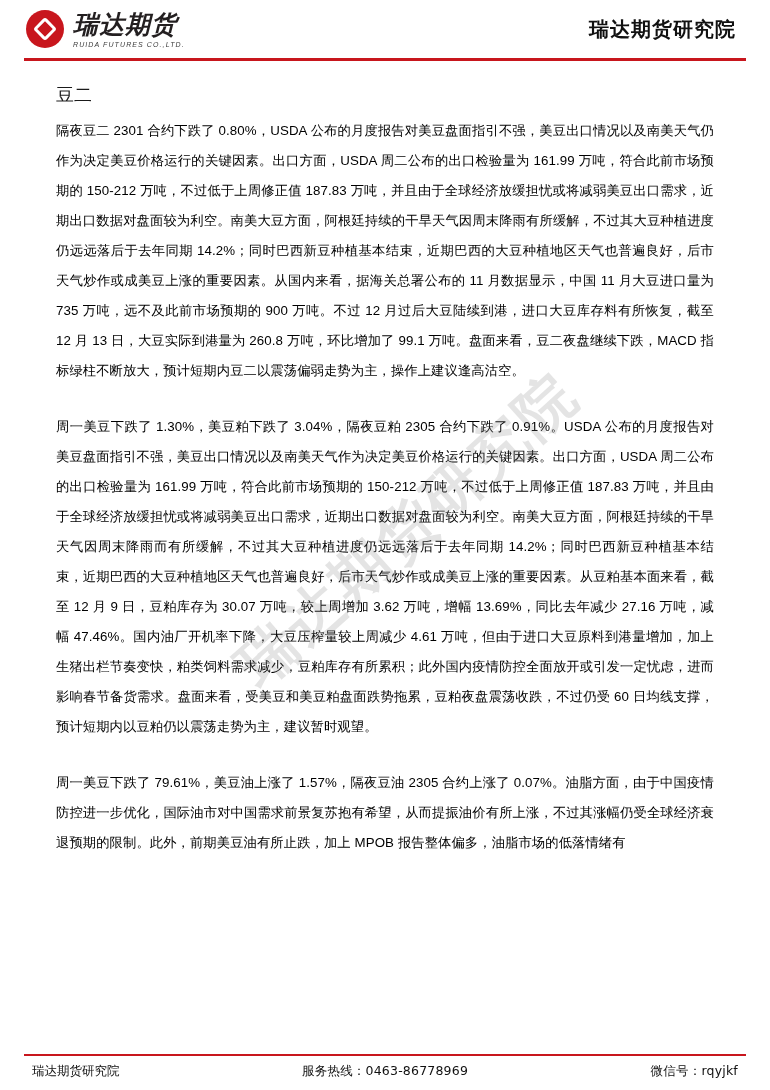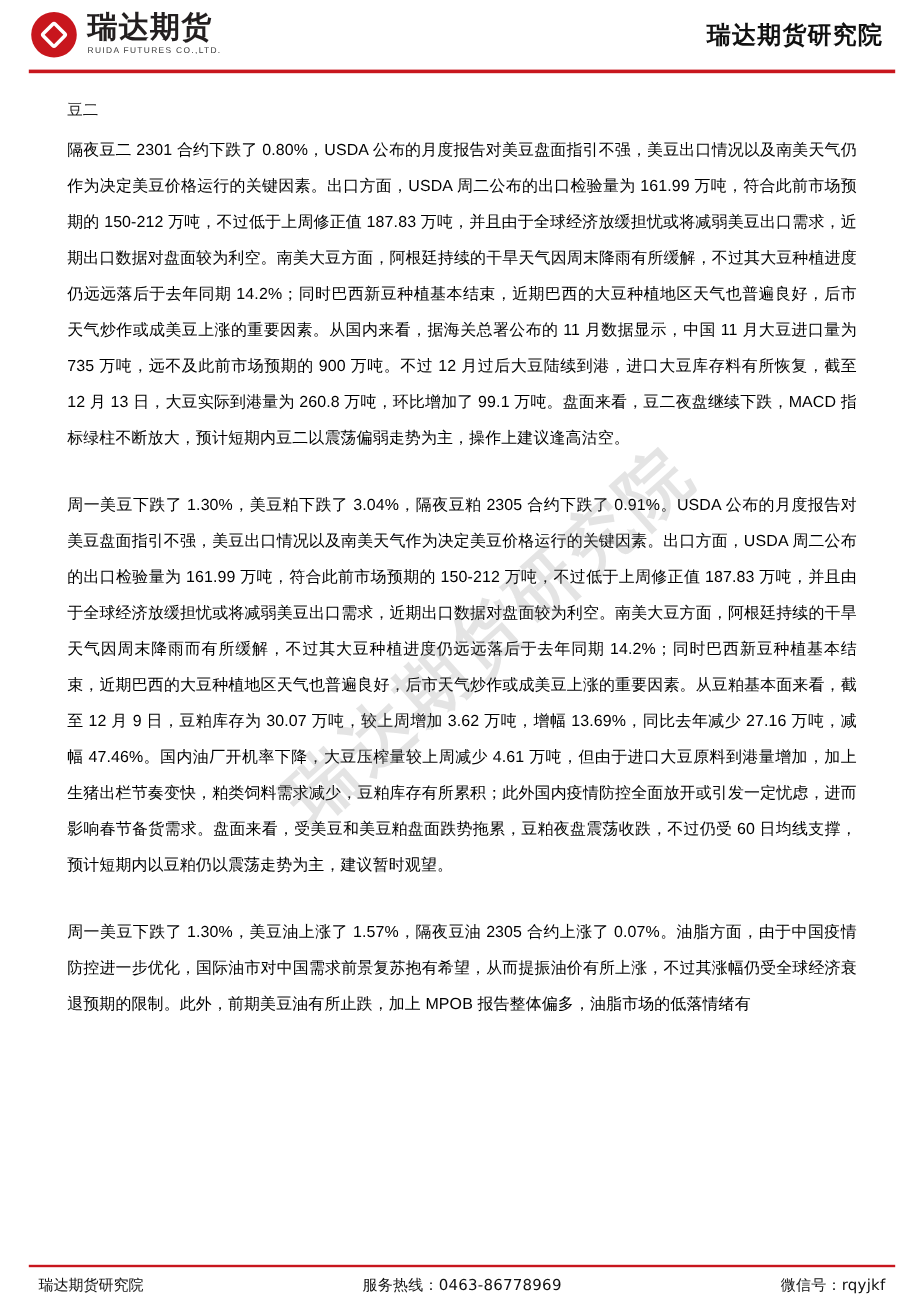--- a/index.html
+++ b/index.html
@@ -24,22 +24,23 @@
     position: relative;
     height: 58px;
     padding: 0 26px;
     display: flex;
     align-items: center;
     justify-content: space-between;
     box-sizing: border-box;
   }
   .brand {
     display: flex;
-    align-items: flex-start;
+    align-items: flex-end;
     gap: 9px;
+    font-style: italic;
   }
   .brand-mark {
     width: 38px;
     height: 38px;
     border-radius: 50%;
     background: #c8161d;
     position: relative;
     flex: 0 0 auto;
   }
   .brand-mark::after {
@@ -92,21 +93,21 @@
     position: relative;
     padding: 22px 56px 10px 56px;
     box-sizing: border-box;
   }
   .section {
     margin-bottom: 26px;
   }
   .section:last-child { margin-bottom: 0; }
   .sec-title {
     font-family: "DejaVu Sans", sans-serif;
-    font-size: 13px;
+    font-size: 18px;
     color: #1a1a1a;
     margin-bottom: 9px;
   }
   .para {
     font-family: Liberation Sans, sans-serif;
     font-size: 13.3px;
     line-height: 30px;
     text-align: justify;
     text-justify: inter-ideograph;
     color: #000000;
@@ -181,21 +182,21 @@
     <div class="section">
       <div class="sec-title">豆二</div>
       <div class="para">隔夜豆二 2301 合约下跌了 0.80%，USDA 公布的月度报告对美豆盘面指引不强，美豆出口情况以及南美天气仍作为决定美豆价格运行的关键因素。出口方面，USDA 周二公布的出口检验量为 161.99 万吨，符合此前市场预期的 150-212 万吨，不过低于上周修正值 187.83 万吨，并且由于全球经济放缓担忧或将减弱美豆出口需求，近期出口数据对盘面较为利空。南美大豆方面，阿根廷持续的干旱天气因周末降雨有所缓解，不过其大豆种植进度仍远远落后于去年同期 14.2%；同时巴西新豆种植基本结束，近期巴西的大豆种植地区天气也普遍良好，后市天气炒作或成美豆上涨的重要因素。从国内来看，据海关总署公布的 11 月数据显示，中国 11 月大豆进口量为 735 万吨，远不及此前市场预期的 900 万吨。不过 12 月过后大豆陆续到港，进口大豆库存料有所恢复，截至 12 月 13 日，大豆实际到港量为 260.8 万吨，环比增加了 99.1 万吨。盘面来看，豆二夜盘继续下跌，MACD 指标绿柱不断放大，预计短期内豆二以震荡偏弱走势为主，操作上建议逢高沽空。</div>
     </div>
 
     <div class="section">
       <div class="para">周一美豆下跌了 1.30%，美豆粕下跌了 3.04%，隔夜豆粕 2305 合约下跌了 0.91%。USDA 公布的月度报告对美豆盘面指引不强，美豆出口情况以及南美天气作为决定美豆价格运行的关键因素。出口方面，USDA 周二公布的出口检验量为 161.99 万吨，符合此前市场预期的 150-212 万吨，不过低于上周修正值 187.83 万吨，并且由于全球经济放缓担忧或将减弱美豆出口需求，近期出口数据对盘面较为利空。南美大豆方面，阿根廷持续的干旱天气因周末降雨而有所缓解，不过其大豆种植进度仍远远落后于去年同期 14.2%；同时巴西新豆种植基本结束，近期巴西的大豆种植地区天气也普遍良好，后市天气炒作或成美豆上涨的重要因素。从豆粕基本面来看，截至 12 月 9 日，豆粕库存为 30.07 万吨，较上周增加 3.62 万吨，增幅 13.69%，同比去年减少 27.16 万吨，减幅 47.46%。国内油厂开机率下降，大豆压榨量较上周减少 4.61 万吨，但由于进口大豆原料到港量增加，加上生猪出栏节奏变快，粕类饲料需求减少，豆粕库存有所累积；此外国内疫情防控全面放开或引发一定忧虑，进而影响春节备货需求。盘面来看，受美豆和美豆粕盘面跌势拖累，豆粕夜盘震荡收跌，不过仍受 60 日均线支撑，预计短期内以豆粕仍以震荡走势为主，建议暂时观望。</div>
     </div>
 
     <div class="section">
-      <div class="para">周一美豆下跌了 1.30%，美豆油上涨了 1.57%，隔夜豆油 2305 合约上涨了 0.07%。油脂方面，由于中国疫情防控进一步优化，国际油市对中国需求前景复苏抱有希望，从而提振油价有所上涨，不过其涨幅仍受全球经济衰退预期的限制。此外，前期美豆油有所止跌，加上 MPOB 报告整体偏多，油脂市场的低落情绪有</div>
+      <div class="para">周一美豆下跌了 79.61%，美豆油上涨了 1.57%，隔夜豆油 2305 合约上涨了 0.07%。油脂方面，由于中国疫情防控进一步优化，国际油市对中国需求前景复苏抱有希望，从而提振油价有所上涨，不过其涨幅仍受全球经济衰退预期的限制。此外，前期美豆油有所止跌，加上 MPOB 报告整体偏多，油脂市场的低落情绪有</div>
     </div>
 
   </div>
 
   <div class="watermark">瑞达期货研究院</div>
 
   <div class="footer-wrap">
     <div class="footer-rule"></div>
     <div class="footer">
       <span class="footer-left">瑞达期货研究院</span>

